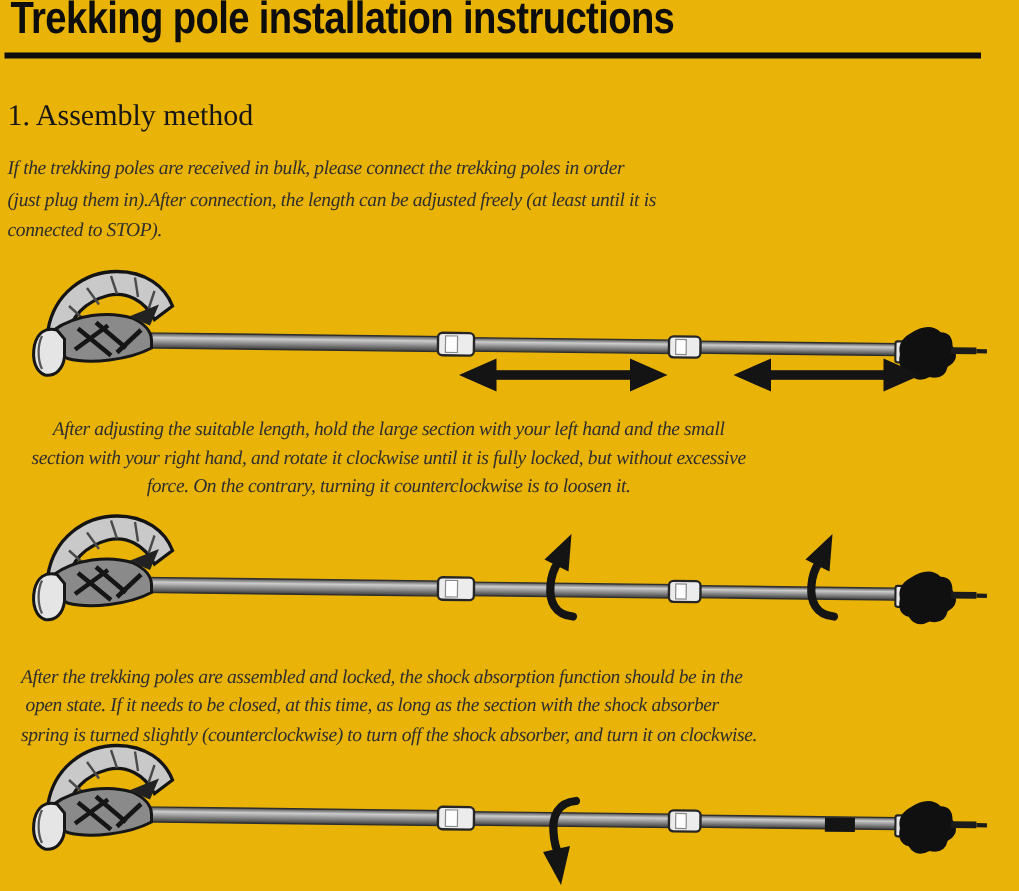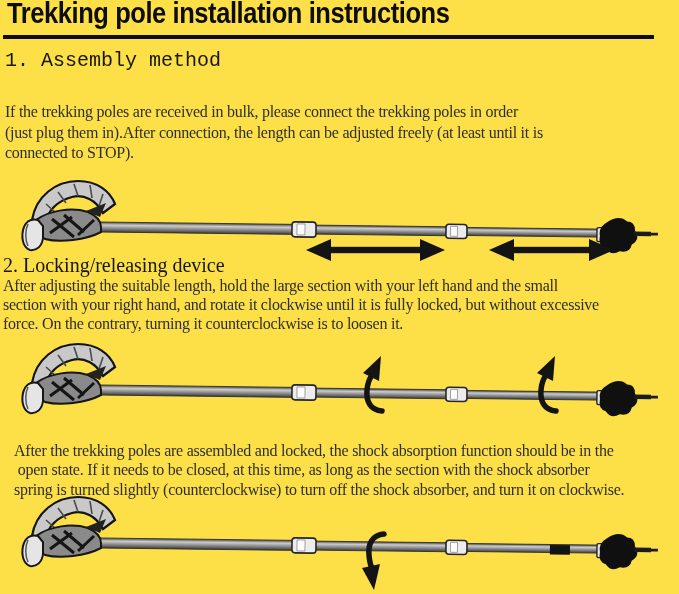--- a/index.html
+++ b/index.html
@@ -1,42 +1,42 @@
 <!DOCTYPE html>
 <html><head>
 <meta charset="utf-8">
 <style>
   html,body{margin:0;padding:0;background:#fff;}
   #page-root{
-    position:relative;width:679px;height:594px;background:#fde047;
+    position:relative;width:679px;height:594px;background:#eab308;
     overflow:hidden;font-family:"Liberation Serif", serif;
   }
   .abs{position:absolute;}
   #page-title{
     left:7px;top:-4px;line-height:34px;
     font-family:"Liberation Sans", sans-serif;
     font-weight:700;font-size:30px;color:#0d0d0d;
     letter-spacing:-0.5px;white-space:nowrap;
     transform:scaleX(0.85);transform-origin:0 0;
   }
   #title-underline{
     left:3px;top:35px;width:651px;height:4px;background:#0d0d0d;
   }
   .section-heading{
     font-family:"Liberation Serif", serif;
     font-size:20px;color:#161616;white-space:nowrap;line-height:26px;
   }
   .body-text{
     font-family:"Liberation Serif", serif;
-    font-size:16px;color:#2e2e2e;white-space:pre;letter-spacing:-0.25px;
+    font-size:13px;color:#2e2e2e;white-space:pre;letter-spacing:-0.25px;font-style:italic;
   }
   #para-assembly{left:5px;top:102px;line-height:20.5px;}
-  #para-locking{left:3px;top:276px;line-height:19.2px;}
+  #para-locking{left:21px;top:276px;line-height:19.2px;text-align:center;}
   #para-vibration{left:2px;top:441px;line-height:19.4px;margin-left:12px;}
-  #heading-assembly{left:5px;top:48px;font-family:Liberation Mono, monospace;}
+  #heading-assembly{left:5px;top:64px;}
   #heading-locking{left:3px;top:252px;}
   #heading-vibration{left:3px;top:413px;}
   svg.figure{position:absolute;left:0;overflow:visible;}
   #figure-assembly{top:170px;}
   #figure-locking{top:333px;}
   #figure-vibration{top:486px;}
 </style>
 </head>
 <body>
 
@@ -108,21 +108,20 @@
       <rect x="329" y="76.8" width="92" height="6.4"></rect>
       <polygon points="445,80 420,69 420,91"></polygon>
     </g>
     <g fill="#141414">
       <polygon points="489,80 514,69 514,91"></polygon>
       <rect x="512" y="76.8" width="78" height="6.4"></rect>
       <polygon points="614,80 589,69 589,91"></polygon>
     </g>
   </svg>
 
-  <div id="heading-locking" class="abs section-heading">2. Locking/releasing device</div>
   <div id="para-locking" class="abs body-text">After adjusting the suitable length, hold the large section with your left hand and the small
 section with your right hand, and rotate it clockwise until it is fully locked, but without excessive
 force. On the contrary, turning it counterclockwise is to loosen it.</div>
 
   <svg id="figure-locking" class="figure" width="679" height="100" viewBox="0 0 679 100">
     <use href="#pole-art"></use>
     <g>
       <use href="#rotate-up-arrow"></use>
     </g>
     <g transform="translate(174,0)">

